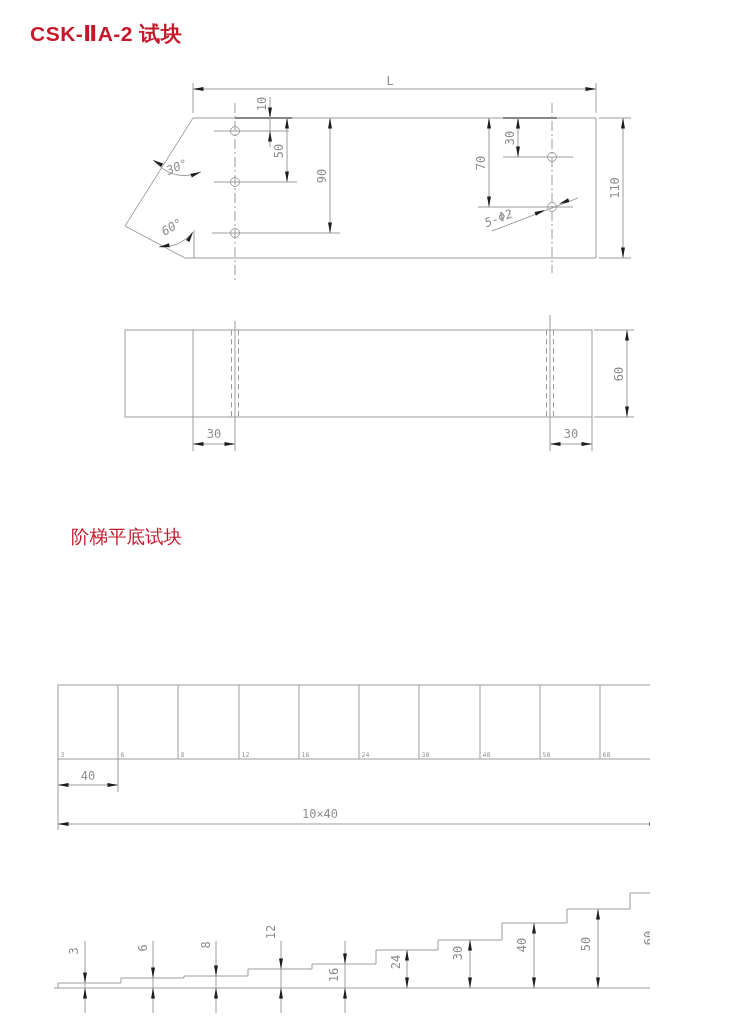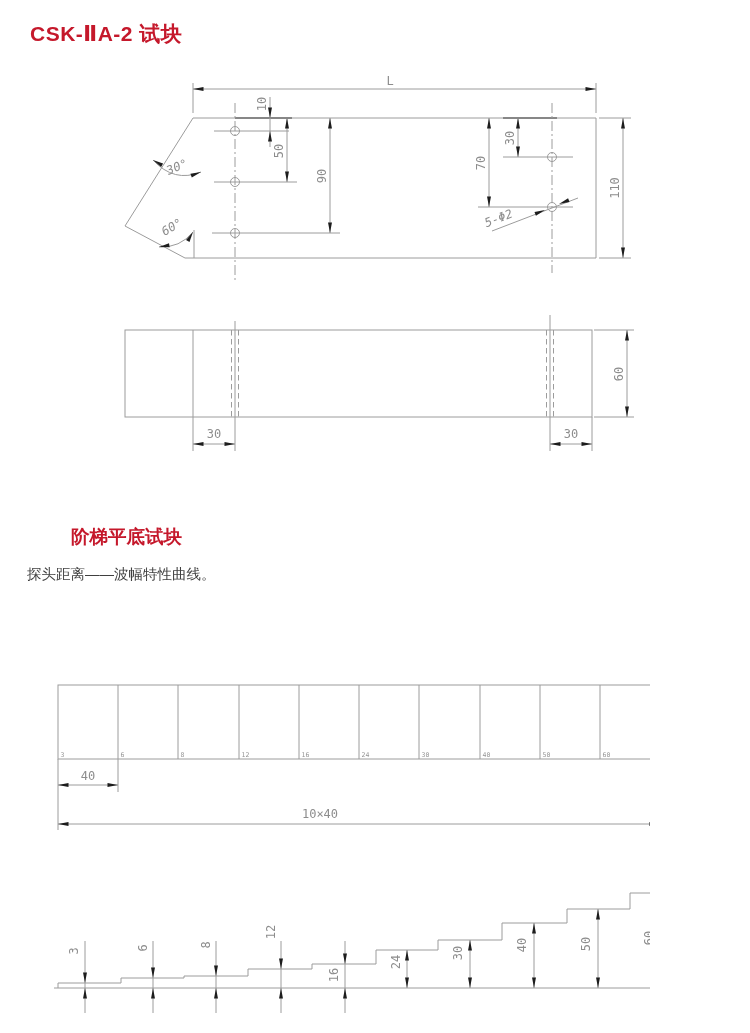--- a/index.html
+++ b/index.html
@@ -1,20 +1,20 @@
 <!DOCTYPE html>
 <html><head>
 <meta charset="utf-8">
 <style>
   html,body{margin:0;padding:0;background:#ffffff;}
   .page{position:relative;width:650px;height:1033px;background:#ffffff;overflow:hidden;
         font-family:"Liberation Sans","DejaVu Sans",sans-serif;}
   .page-title{position:absolute;left:30px;top:20px;font-size:21px;font-weight:600;
         color:#c5182b;letter-spacing:.5px;}
-  .section-heading{position:absolute;left:27px;top:524px;font-size:18.5px;font-weight:700;color:#c5182b;padding-left:44px;}
+  .section-heading{position:absolute;left:27px;top:524px;font-size:18.5px;font-weight:400;color:#c5182b;padding-left:44px;}
   .body-text{position:absolute;left:27px;top:560px;font-size:14.5px;line-height:28px;color:#3f3f3f;width:700px;}
   svg.drawings{position:absolute;left:0;top:0;}
   .ln{stroke:#9c9c9c;stroke-width:1;fill:none;}
   .lnd{stroke:#6f6f6f;stroke-width:1.4;fill:none;}
   .cl{stroke:#9c9c9c;stroke-width:1;fill:none;stroke-dasharray:10 3 2 3;}
   .dash{stroke:#9c9c9c;stroke-width:1;fill:none;stroke-dasharray:5.5 3.5;}
   .dim{font-family:"DejaVu Sans Mono","Liberation Mono",monospace;font-size:12px;fill:#8d8d8d;}
   .dims{font-family:"DejaVu Sans Mono","Liberation Mono",monospace;font-size:6.5px;fill:#969696;}
   .ang{font-style:italic;}
   .arr{fill:#1d1d1d;stroke:none;}
@@ -233,16 +233,15 @@
       <line class="ln" x1="661" y1="893" x2="661" y2="988"></line>
       <use href="#ar" transform="translate(661 893) rotate(-90)"></use>
       <use href="#ar" transform="translate(661 988) rotate(90)"></use>
       <text class="dim" text-anchor="middle" transform="translate(649 938) rotate(-90)" x="0" y="4">60</text>
     </g>
   </svg>
 
   <div class="section-heading">阶梯平底试块</div>
 
   <div class="body-text">
-    <div>探头距离——波幅特性曲线。</div>
   </div>
 
 </div>
 
 </body></html>

